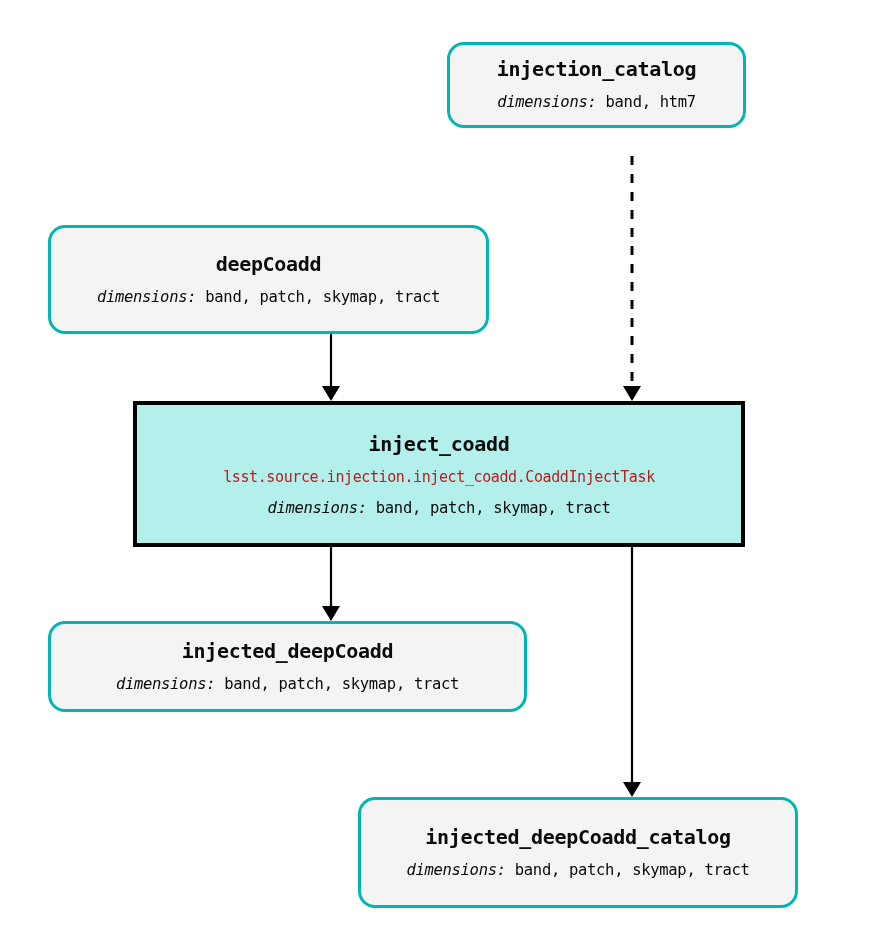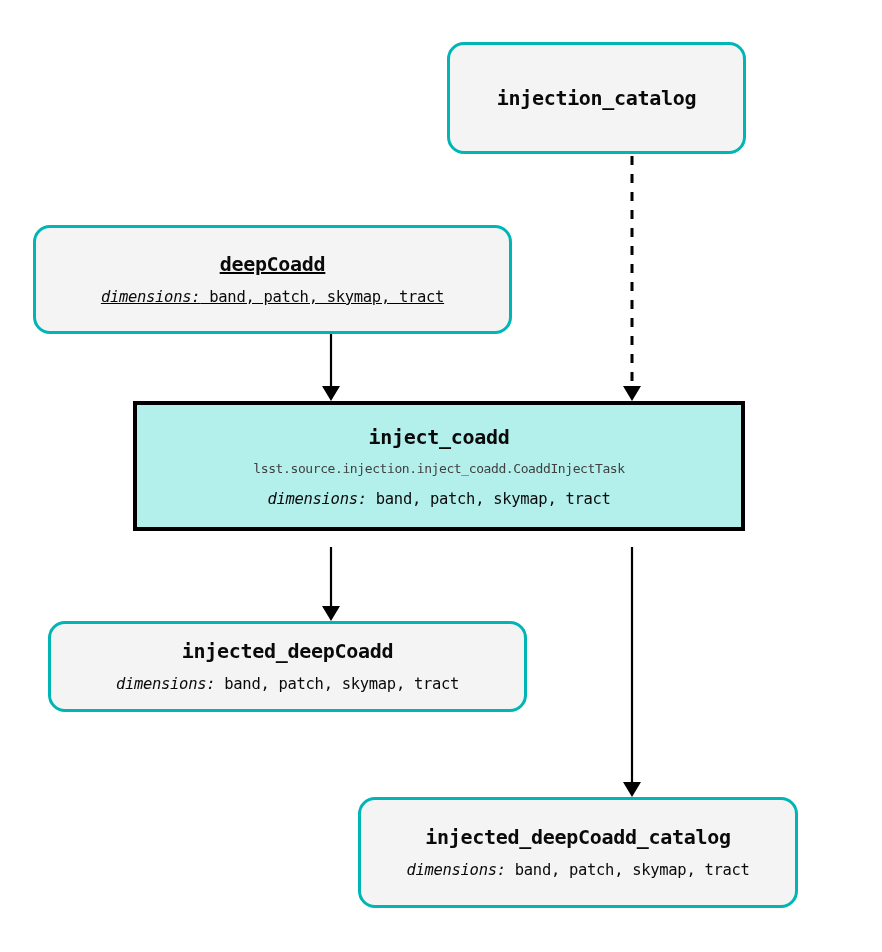--- a/index.html
+++ b/index.html
@@ -49,22 +49,22 @@
     font-family: "DejaVu Sans Mono", monospace;
     font-weight: bold;
     font-size: 20px;
     color: #0a0a0a;
     letter-spacing: -0.3px;
     line-height: 1.1;
     white-space: nowrap;
   }
   .node-qualname {
     font-family: "DejaVu Sans Mono", monospace;
-    font-size: 13px;
-    color: #404040;
+    font-size: 15px;
+    color: #b91c1c;
     letter-spacing: -0.4px;
     line-height: 1.1;
     white-space: nowrap;
     margin-top: 14px;
   }
   .node-dims {
     font-family: "DejaVu Sans Mono", monospace;
     font-size: 15.5px;
     color: #0a0a0a;
     letter-spacing: -0.3px;
@@ -73,27 +73,27 @@
     margin-top: 14px;
   }
   .node-dims .dims-key {
     font-style: italic;
   }
   .node-dims .dims-val {
     font-style: normal;
   }
   
   #node-injection-catalog {
-    left: 447px; top: 42px; width: 299px; height: 112px;
+    left: 447px; top: 42px; width: 299px; height: 86px;
   }
   #node-deep-coadd {
-    left: 33px; top: 225px; width: 479px; height: 109px; text-decoration: underline;
+    left: 48px; top: 225px; width: 441px; height: 109px;
   }
   #node-inject-coadd {
-    left: 133px; top: 401px; width: 612px; height: 130px;
+    left: 133px; top: 401px; width: 612px; height: 146px;
   }
   #node-injected-deep-coadd {
     left: 48px; top: 621px; width: 479px; height: 91px;
   }
   #node-injected-deep-coadd-catalog {
     left: 358px; top: 797px; width: 440px; height: 111px;
   }
   #node-inject-coadd .node-title { margin-top: 2px; }
 </style>
 </head>
@@ -124,20 +124,21 @@
     </g>
 
     <g>
       <line x1="632" y1="547" x2="632" y2="782" stroke="#000000" stroke-width="2.2"></line>
       <path d="M623,782 L641,782 L632,797 z" fill="#000000"></path>
     </g>
   </svg>
 
   <div class="node dataset" id="node-injection-catalog">
     <div class="node-title">injection_catalog</div>
+    <div class="node-dims"><span class="dims-key">dimensions:</span><span class="dims-val"> band, htm7</span></div>
   </div>
 
   <div class="node dataset" id="node-deep-coadd">
     <div class="node-title">deepCoadd</div>
     <div class="node-dims"><span class="dims-key">dimensions:</span><span class="dims-val"> band, patch, skymap, tract</span></div>
   </div>
 
   <div class="node task" id="node-inject-coadd">
     <div class="node-title">inject_coadd</div>
     <div class="node-qualname">lsst.source.injection.inject_coadd.CoaddInjectTask</div>

